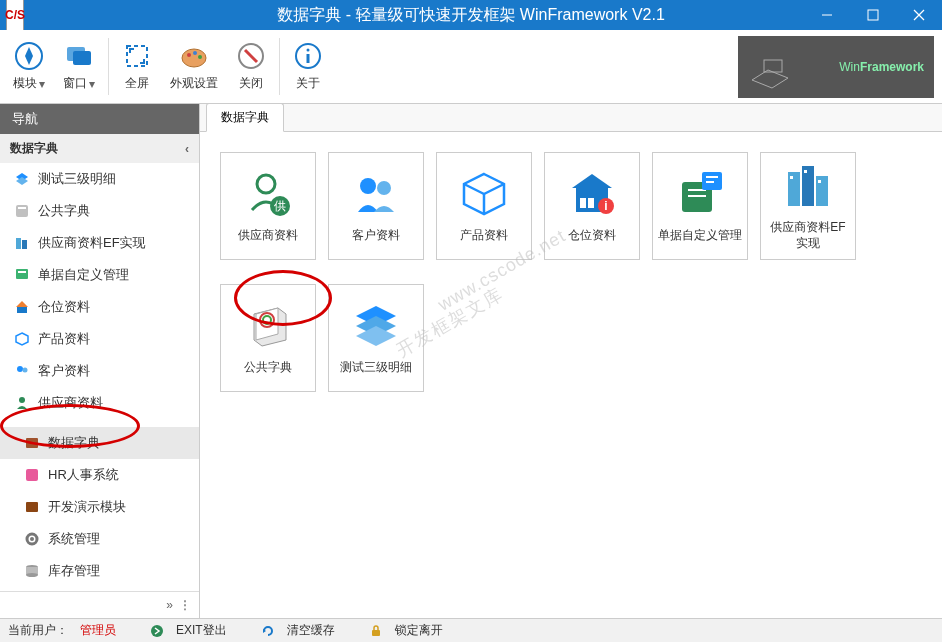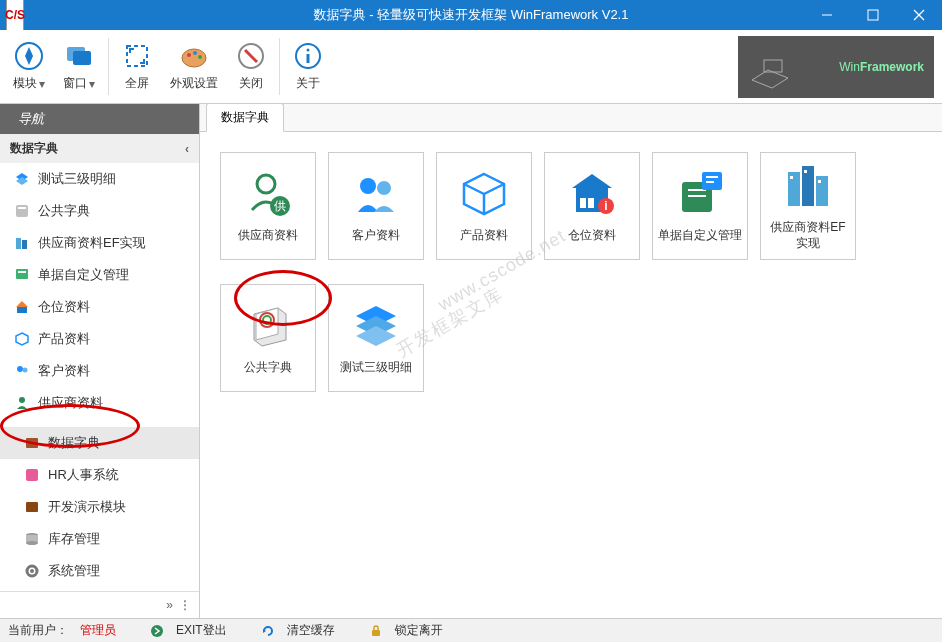--- a/index.html
+++ b/index.html
@@ -1,33 +1,33 @@
 <!DOCTYPE html>
 <html><head>
 <meta charset="utf-8">
 <style>
 *{box-sizing:border-box;margin:0;padding:0;font-family:"Microsoft YaHei","SimSun",Arial,sans-serif;font-size:12px;}
 body{width:942px;height:642px;background:#fff;overflow:hidden;position:relative;}
 .title-bar{height:30px;background:#1979ca;display:flex;align-items:center;color:#fff;position:relative;}
 .app-icon{width:18px;height:34px;margin:0 6px;background:#fff;display:flex;align-items:center;justify-content:center;font-size:12px;font-weight:bold;color:#c00;border:1px solid #999;}
-.title-text{position:absolute;left:50%;transform:translateX(-50%);font-size:13px;}
+.title-text{position:absolute;left:50%;transform:translateX(-50%);font-size:16px;}
 .win-controls{margin-left:auto;display:flex;}
 .win-btn{width:46px;height:30px;display:flex;align-items:center;justify-content:center;color:#fff;cursor:pointer;}
 .ribbon{height:74px;background:#fff;border-bottom:1px solid #ccc;display:flex;align-items:stretch;padding:2px 4px;position:relative;}
 .ribbon-btn{display:flex;flex-direction:column;align-items:center;justify-content:center;padding:4px 8px;min-width:44px;cursor:pointer;border:1px solid transparent;border-radius:3px;gap:4px;}
 .ribbon-icon{width:30px;height:30px;display:flex;align-items:center;justify-content:center;}
 .ribbon-label{font-size:12px;color:#333;display:flex;align-items:center;gap:2px;}
 .ribbon-sep{width:1px;background:#ddd;margin:6px 4px;}
 .brand{margin-left:auto;width:196px;height:62px;background:#555;display:flex;align-items:center;justify-content:flex-end;padding-right:10px;color:#86efac;font-size:18px;gap:6px;margin-top:4px;margin-right:4px;position:relative;}
 .brand svg{position:absolute;left:8px;bottom:6px;}
 .brand-text{font-weight:300;}
 .brand-text b{font-weight:bold;}
 .main{display:flex;height:calc(100% - 30px - 74px - 24px);}
 .sidebar{width:200px;border-right:1px solid #ccc;display:flex;flex-direction:column;}
-.side-title{background:#666;color:#fff;padding:6px 18px;font-size:13px;font-style:italic;}
+.side-title{background:#666;color:#fff;padding:6px 12px;font-size:13px;}
 .side-section{background:#efefef;color:#333;font-weight:bold;padding:6px 10px;display:flex;align-items:center;justify-content:space-between;cursor:pointer;}
 .side-items{flex:1;overflow:auto;}
 .side-item{display:flex;align-items:center;gap:8px;padding:7px 10px 7px 14px;cursor:pointer;position:relative;}
 .side-item.active{background:#e8e8e8;}
 .side-item.lvl2{padding-left:24px;font-size:13px;}
 .side-icon{width:16px;height:16px;display:flex;align-items:center;justify-content:center;}
 .side-label{font-size:13px;color:#333;}
 .side-footer{border-top:1px solid #ddd;padding:6px;display:flex;justify-content:flex-end;gap:6px;}
 .dots{color:#888;letter-spacing:2px;cursor:pointer;font-weight:bold;}
 .content{flex:1;display:flex;flex-direction:column;}
@@ -251,35 +251,35 @@
           <span class="side-icon">
             <svg width="16" height="16">
               <rect x="2" y="3" width="12" height="10" fill="#8b4513" rx="1"></rect>
             </svg>
           </span>
           <span class="side-label">开发演示模块</span>
         </div>
       <div class="side-item lvl2">
           <span class="side-icon">
             <svg width="16" height="16">
+              <circle cx="8" cy="8" r="5" fill="none" stroke="#777" stroke-width="3"></circle>
+              <circle cx="8" cy="8" r="2" fill="#777"></circle>
+            </svg>
+          </span>
+          <span class="side-label">系统管理</span>
+        </div>
+      <div class="side-item lvl2">
+          <span class="side-icon">
+            <svg width="16" height="16">
               <ellipse cx="8" cy="4" rx="6" ry="2" fill="#999"></ellipse>
               <rect x="2" y="4" width="12" height="8" fill="#bbb"></rect>
               <ellipse cx="8" cy="12" rx="6" ry="2" fill="#999"></ellipse>
             </svg>
           </span>
           <span class="side-label">库存管理</span>
-        </div>
-      <div class="side-item lvl2">
-          <span class="side-icon">
-            <svg width="16" height="16">
-              <circle cx="8" cy="8" r="5" fill="none" stroke="#777" stroke-width="3"></circle>
-              <circle cx="8" cy="8" r="2" fill="#777"></circle>
-            </svg>
-          </span>
-          <span class="side-label">系统管理</span>
         </div>
     </div>
     <div class="side-footer">
       <span class="chev">»</span>
       <span class="dots">⋮</span>
     </div>
   </div>
 
   <div class="content">
     <div class="tab-bar">

